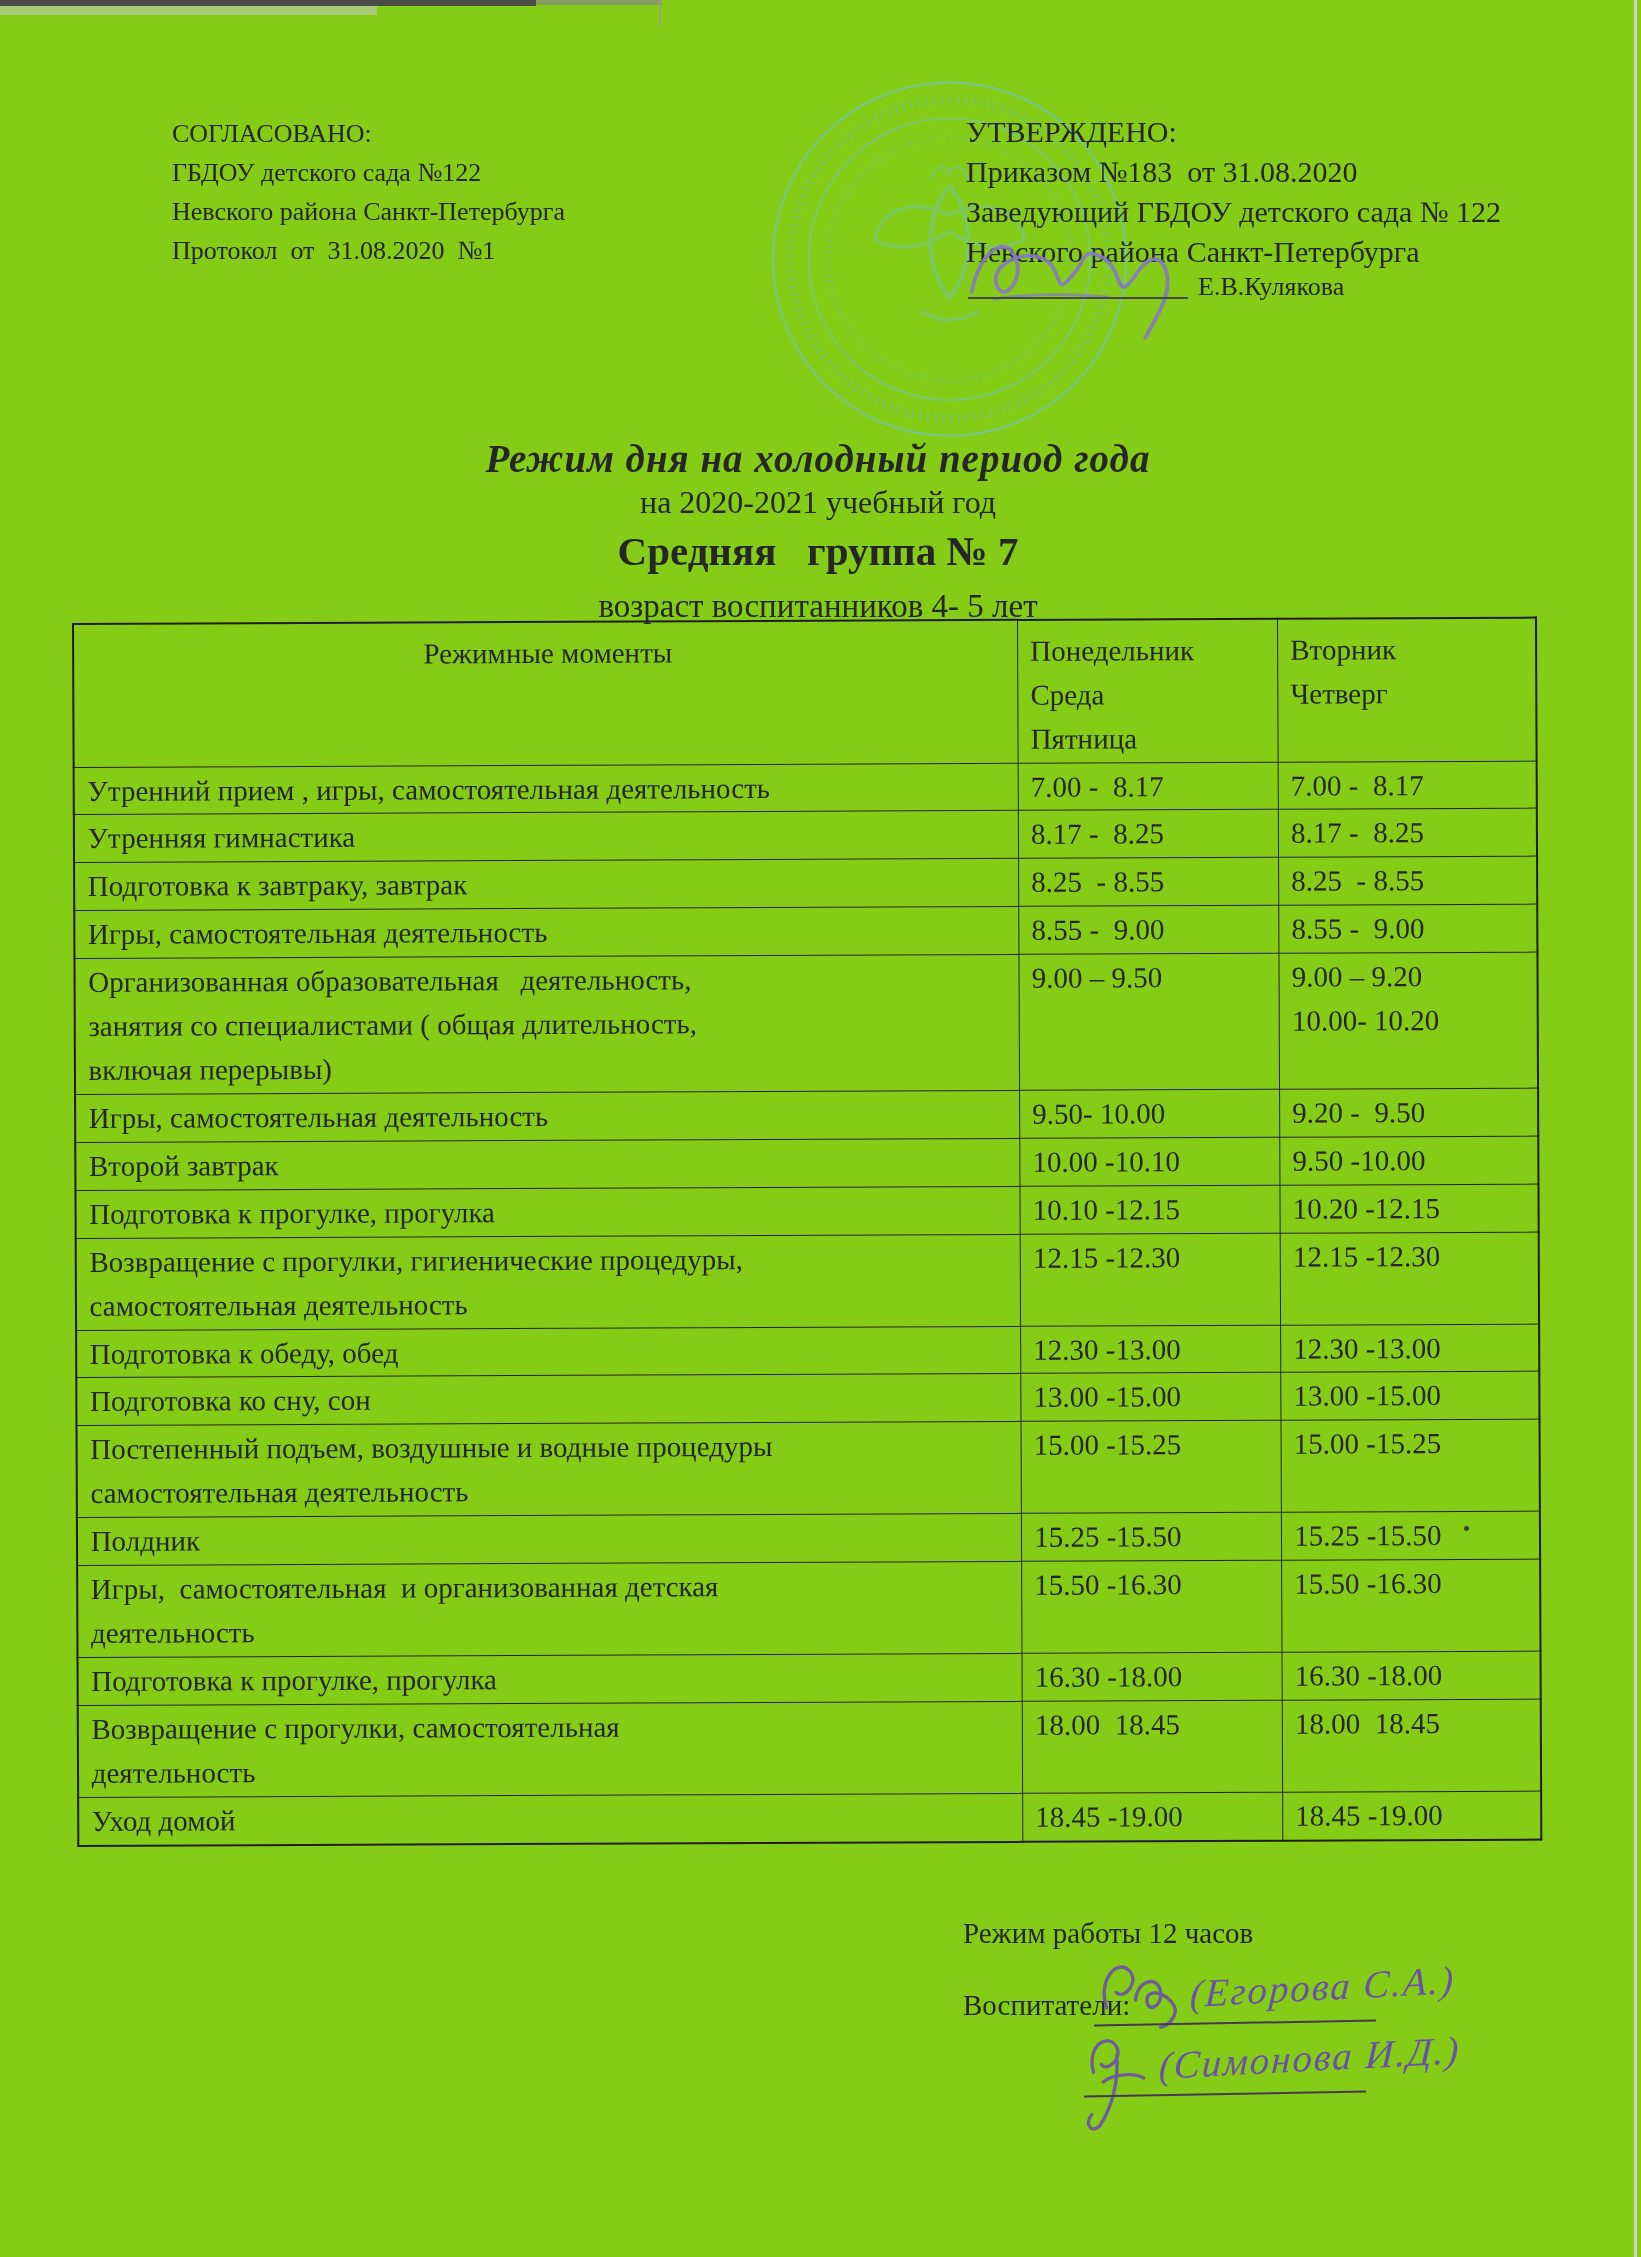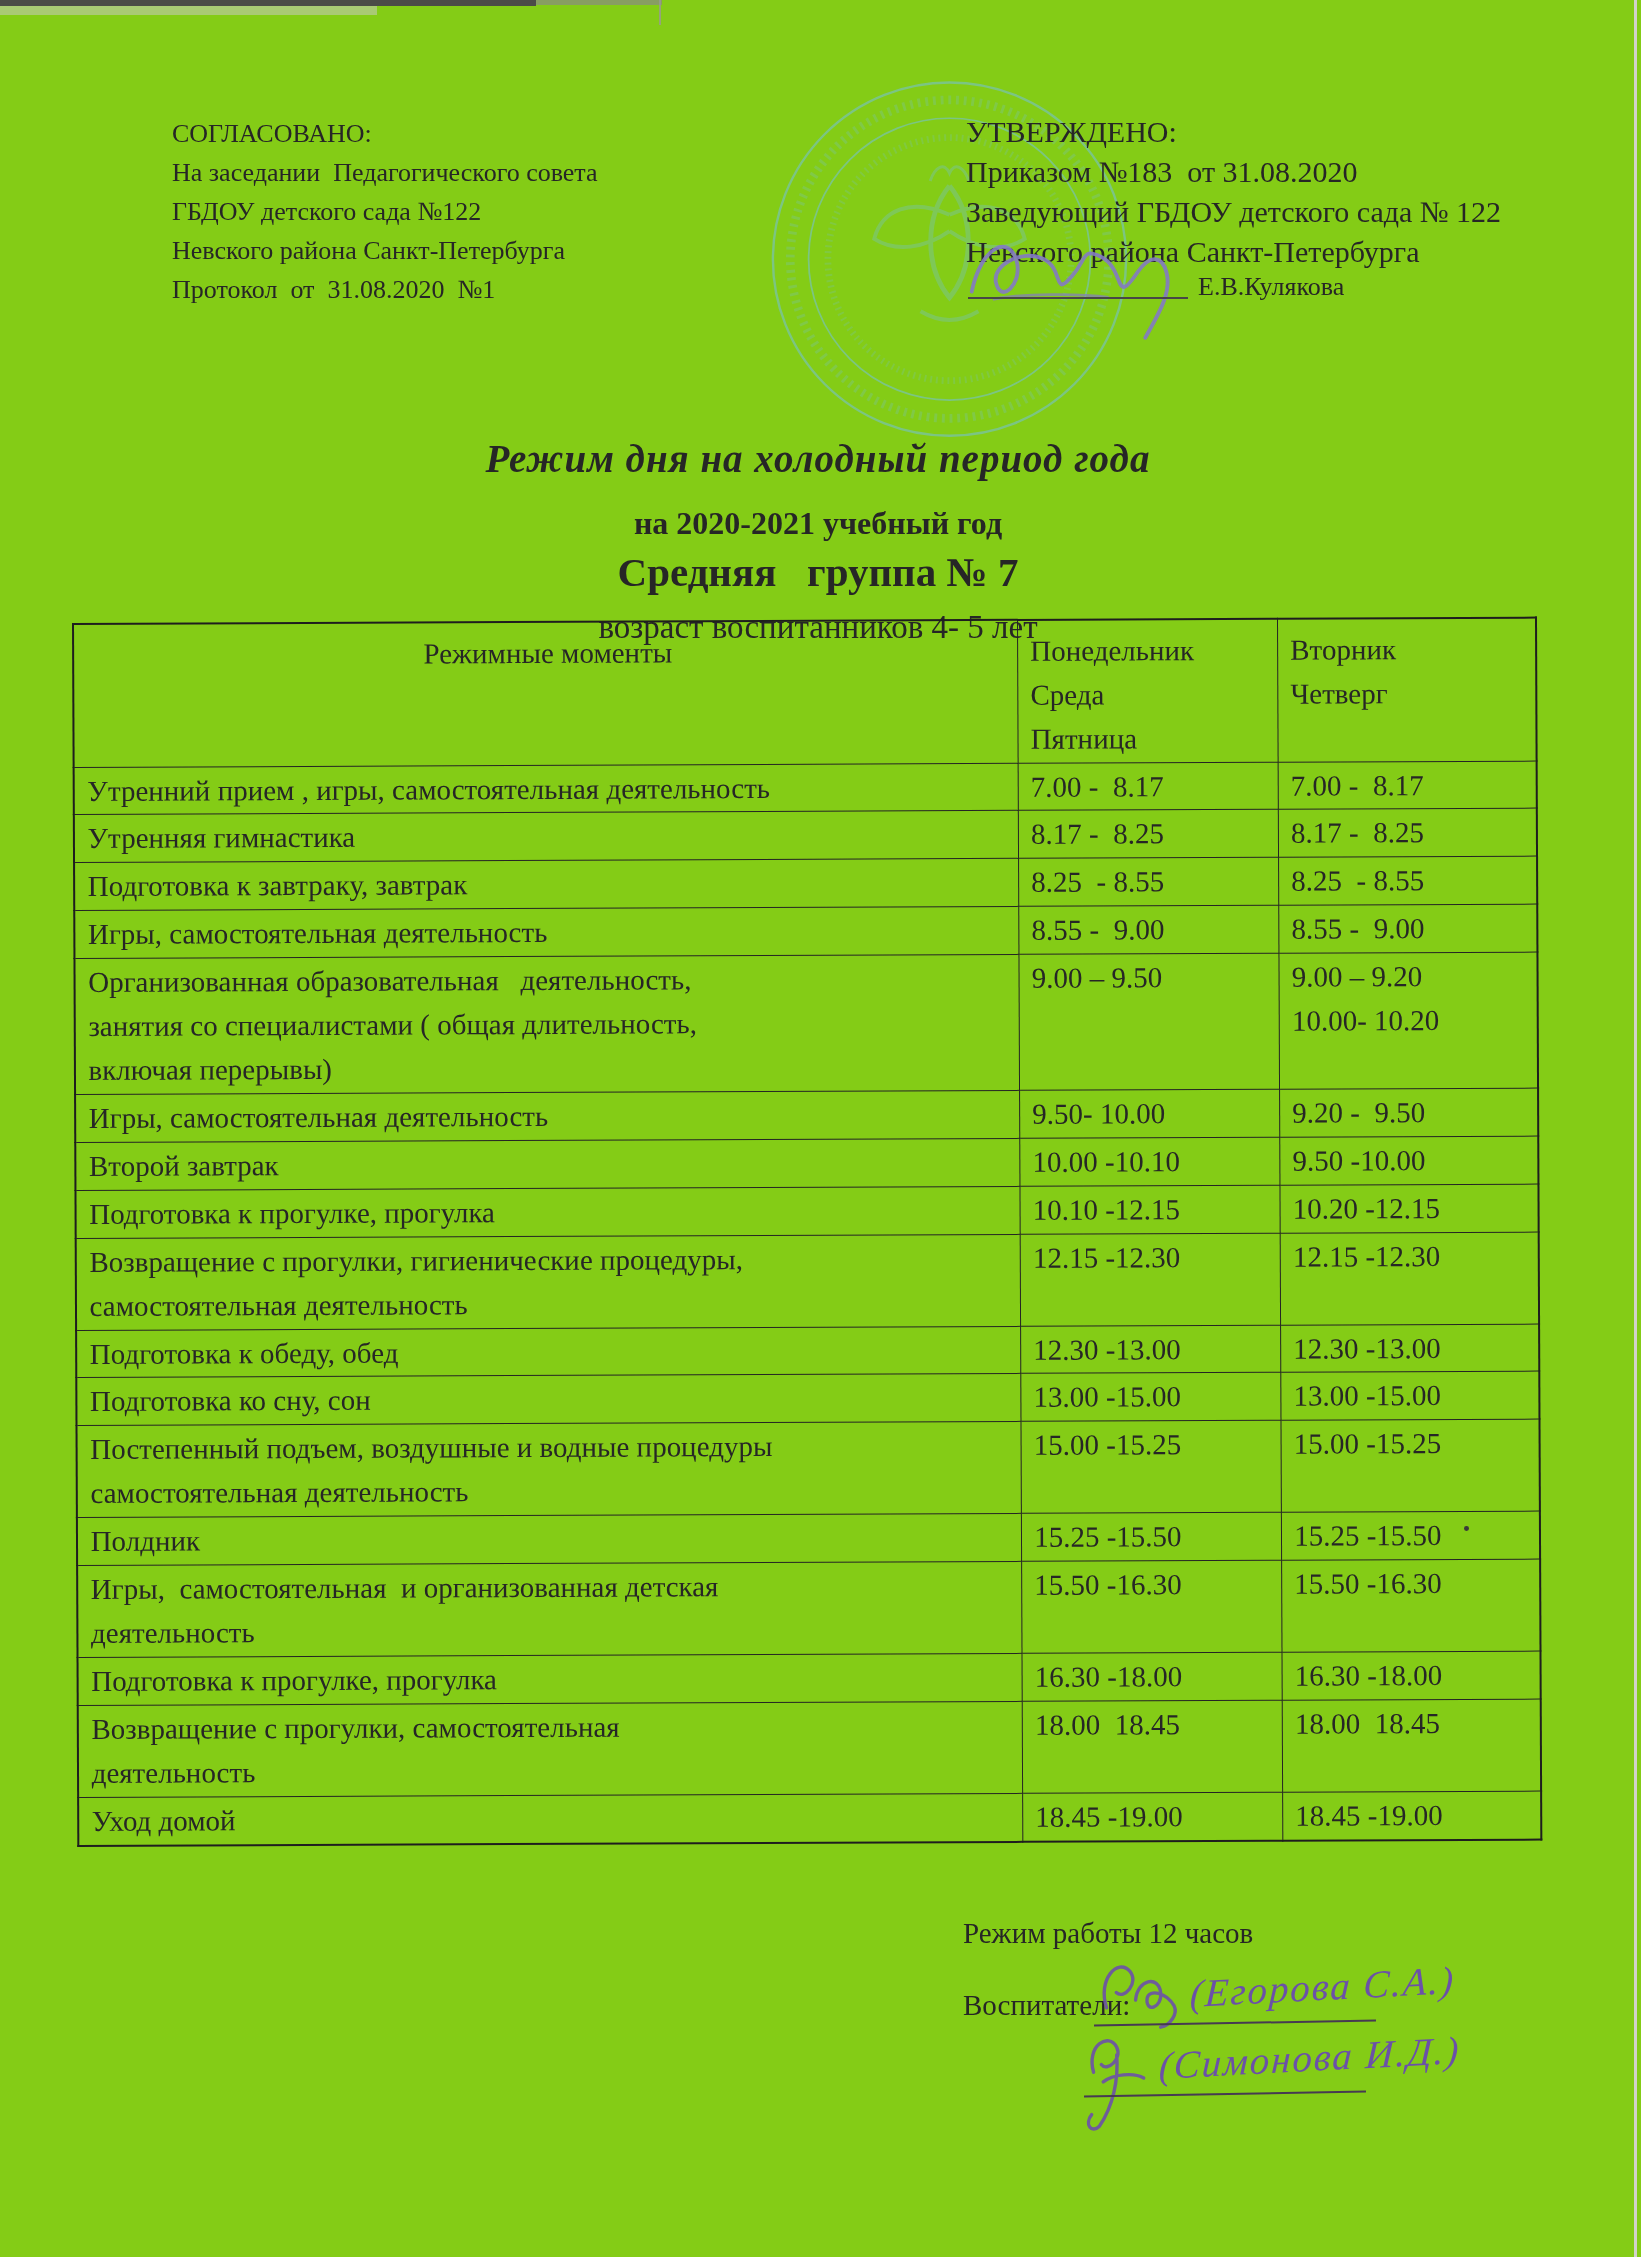--- a/index.html
+++ b/index.html
@@ -19,21 +19,21 @@
   .hdr-right{position:absolute;left:966px;top:112px;font-size:30px;line-height:40px;}
   .sigline-wrap{position:absolute;left:966px;top:272px;width:406px;font-size:26px;}
   .sig-underline{position:absolute;left:1.9px;top:25px;width:220px;height:1.9px;background:#474747;}
   .kulyakova-name{position:absolute;left:232px;top:0;}
   .kulyakova-svg{position:absolute;left:-1.9px;top:-56px;}
   
   .stamp{position:absolute;left:742px;top:70px;opacity:.55;}
   
   .titles{position:absolute;left:7px;top:436px;width:1622px;text-align:center;}
   .t1{font-size:39px;font-weight:bold;font-style:italic;letter-spacing:1px;}
-  .t2{font-size:32px;font-weight:bold;margin-top:24px;text-align:center;}
+  .t2{font-size:32px;font-weight:normal;margin-top:3px;text-align:center;}
   .t3{font-size:41px;font-weight:bold;margin-top:5.8px;}
   .t4{font-size:33px;font-weight:normal;margin-top:13px;}
   
   .sched{
     position:absolute;left:72px;top:623px;width:1463px;
     border-collapse:collapse;border:2.9px solid #1e1e1e;
     transform:rotate(-0.25deg);transform-origin:left top;
     table-layout:fixed;
   }
   .sched td,.sched th{
@@ -77,21 +77,20 @@
       <path d="M215 120 c-26 32 -26 84 0 116 c26 -32 26 -84 0 -116" stroke-width="5"></path>
       <path d="M215 150 c-40 -18 -70 -5 -78 25 c22 14 52 10 78 -8" stroke-width="4"></path>
       <path d="M215 150 c40 -18 70 -5 78 25 c-22 14 -52 10 -78 -8" stroke-width="4"></path>
       <path d="M195 115 c5 -15 15 -20 20 -8 c5 -12 15 -7 20 8" stroke-width="3"></path>
       <path d="M185 250 c20 12 40 12 60 0" stroke-width="4"></path>
     </g>
   </svg>
 
   <div class="hdr-left">
     <div>СОГЛАСОВАНО:</div>
-    <div class="pre">На заседании  Педагогического совета</div>
     <div>ГБДОУ детского сада №122</div>
     <div>Невского района Санкт-Петербурга</div>
     <div class="pre">Протокол  от  31.08.2020  №1</div>
   </div>
 
   <div class="hdr-right">
     <div>УТВЕРЖДЕНО:</div>
     <div class="pre">Приказом №183  от 31.08.2020</div>
     <div>Заведующий ГБДОУ детского сада № 122</div>
     <div>Невского района Санкт-Петербурга</div>

